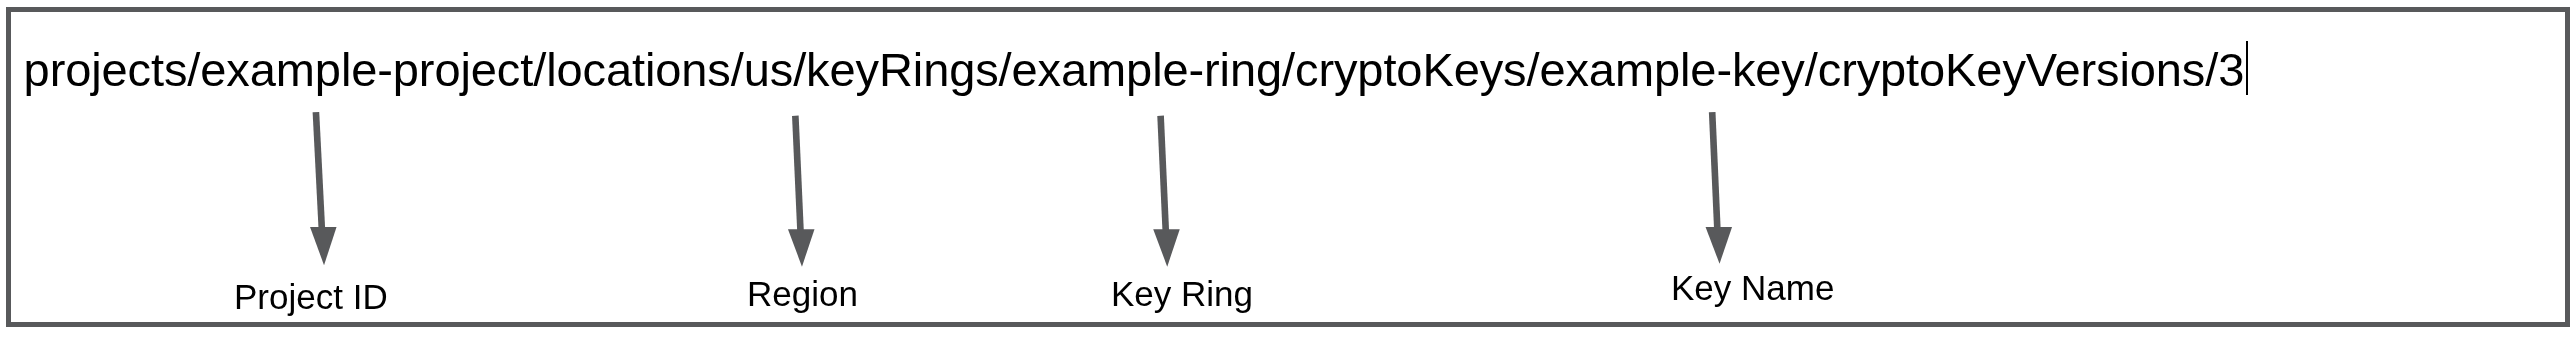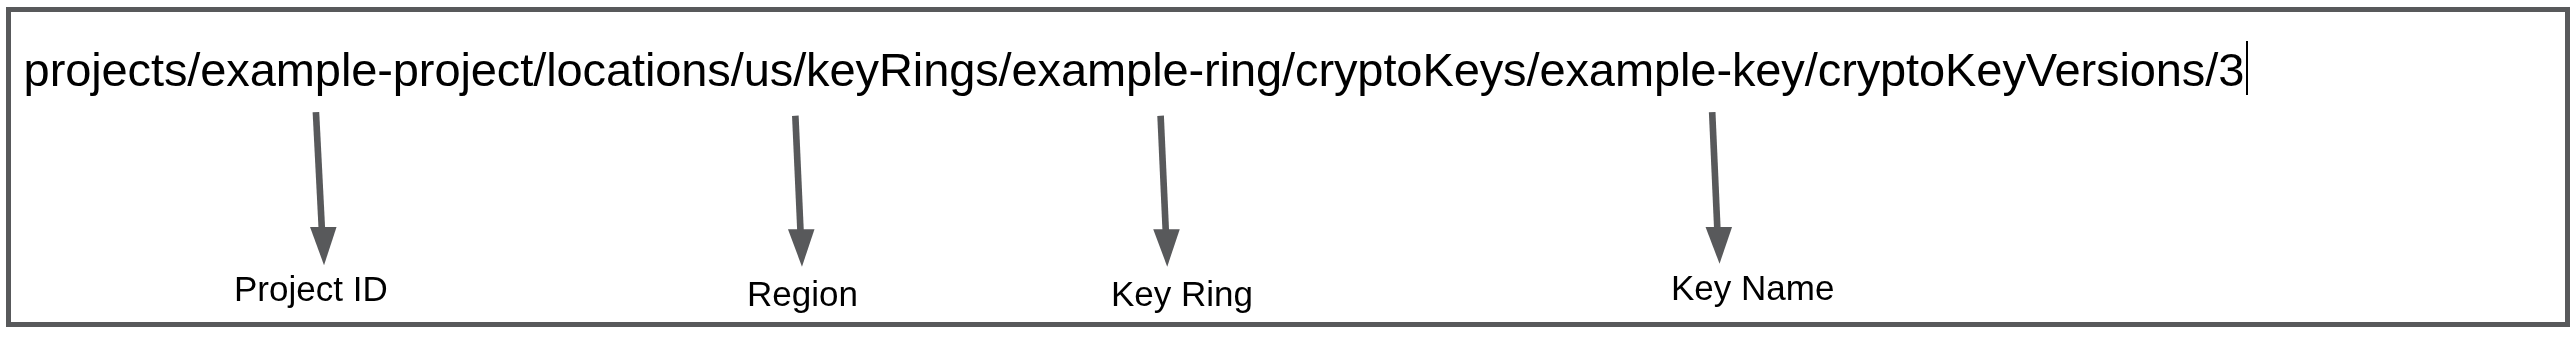--- a/index.html
+++ b/index.html
@@ -50,21 +50,21 @@
   }
   .arrow-layer line { stroke: var(--color-arrow); stroke-width: 9; }
   .arrow-layer polygon { fill: var(--color-arrow); }
   .segment-label {
     position: absolute;
     font-size: 35px;
     line-height: 1;
     color: var(--color-text);
     white-space: nowrap;
   }
-  .label-project-id { left: 234px;  top: 271px; text-align: right; }
+  .label-project-id { left: 234px;  top: 279px; text-align: right; }
   .label-region     { left: 747px; top: 276px; }
   .label-key-ring   { left: 1111px; top: 276px; }
   .label-key-name   { left: 1644px; top: 270px; margin-left: 27px; }
 </style>
 </head>
 <body>
 
 <div class="stage">
 
   <div class="frame"></div>

